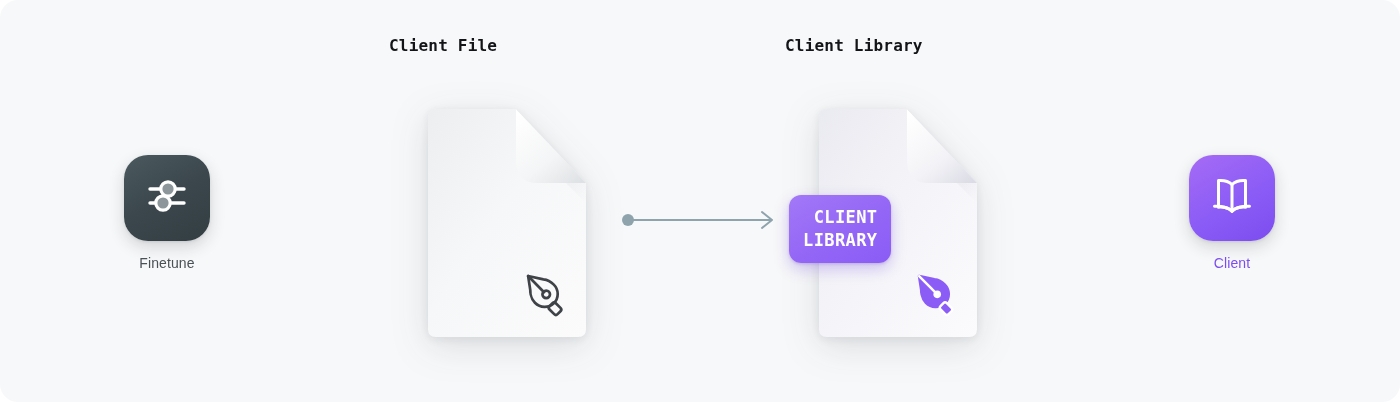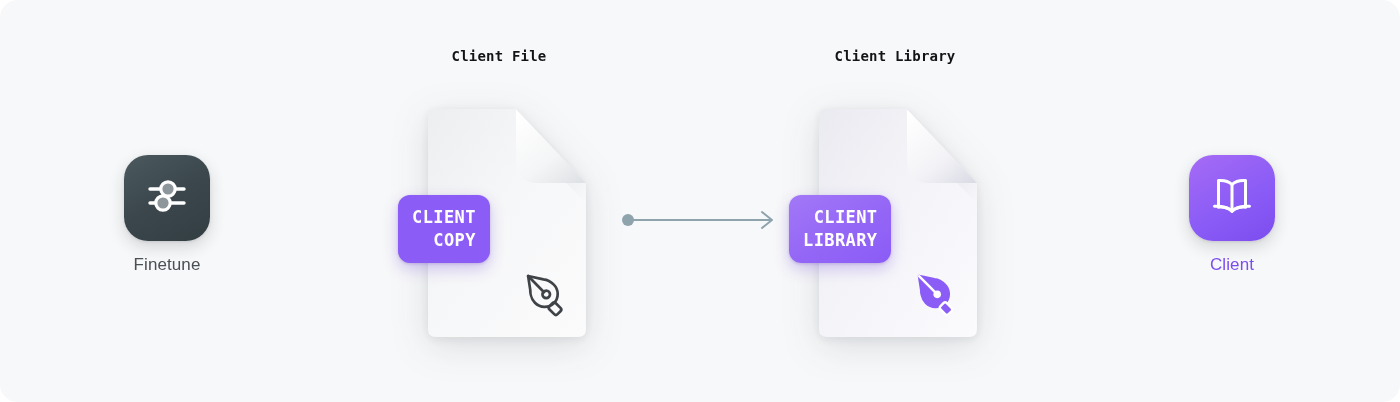--- a/index.html
+++ b/index.html
@@ -20,27 +20,27 @@
     height: 402px;
     background: #f7f8f9;
     border-radius: 18px;
     overflow: hidden;
   }
 
   
   .col-title {
     position: absolute;
     font-family: "DejaVu Sans Mono", "Liberation Mono", monospace;
-    font-size: 14px;
+    font-size: 16px;
     font-weight: 700;
     color: #131417;
     letter-spacing: 0.2px;
     white-space: nowrap;
-    text-align: center;
-    top: 48px;
+    text-align: left;
+    top: 36px;
   }
   #title-client-file   { left: 389px; width: 220px; }
   #title-client-library{ left: 785px; width: 220px; }
 
   
   .tile-group {
     position: absolute;
     top: 155px;
     width: 180px;
     display: flex;
@@ -62,21 +62,21 @@
   .tile-finetune {
     background: linear-gradient(150deg, #4b5a5f 0%, #3b474c 48%, #333e43 100%);
   }
   .tile-publish {
     background: linear-gradient(150deg, #a66bf5 0%, #8b5cf6 55%, #7c4dee 100%);
   }
 
   .tile-label {
     margin-top: 14px;
     font-family: "Liberation Sans", sans-serif;
-    font-size: 17px;
+    font-size: 14px;
     letter-spacing: 0.1px;
     white-space: nowrap;
     text-align: right;
   }
   #label-finetune { color: #4b5054; }
   #label-publish  { color: #7c4dee; }
 
   
   .doc-wrap {
     position: absolute;
@@ -187,22 +187,20 @@
         </defs>
 
         <path d="M8 10 Q8 2 16 2 L96 2 L166 76 L166 222 Q166 230 158 230 L16 230 Q8 230 8 222 Z" fill="url(#sheetA)"></path>
 
         <path d="M96 2 L166 76 L166 96 L104 34 Z" fill="url(#foldShadowA)"></path>
 
         <path d="M96 2 L166 76 L118 76 Q96 76 96 54 Z" fill="url(#foldA)"></path>
       </svg>
     </div>
 
-    <div class="doc-badge badge-copy"><span>CLIENT</span>
-<span>COPY</span></div>
 
     <div class="doc-nib">
       <svg viewBox="0 0 48 48" fill="none">
         <path d="M7.5 6.5 L9.5 19.5 C9.5 19.5 9.2 26.5 13.8 31.2 C18.6 36.1 26.4 36.3 31.2 31.6 C36 26.9 36 19.2 31.2 14.4 C27 10.2 21.6 9.6 21.6 9.6 Z" stroke="#3f4348" stroke-width="2.5" stroke-linejoin="round"></path>
         <path d="M7.5 6.5 L22.2 21.4" stroke="#3f4348" stroke-width="2.5" stroke-linecap="round"></path>
         <circle cx="24.2" cy="23.4" r="3.5" stroke="#3f4348" stroke-width="2.5"></circle>
         <rect x="31.5" y="30.0" width="10.5" height="8.2" rx="2.2" transform="rotate(45 31.5 30.0)" stroke="#3f4348" stroke-width="2.5"></rect>
       </svg>
     </div>
   </div>

